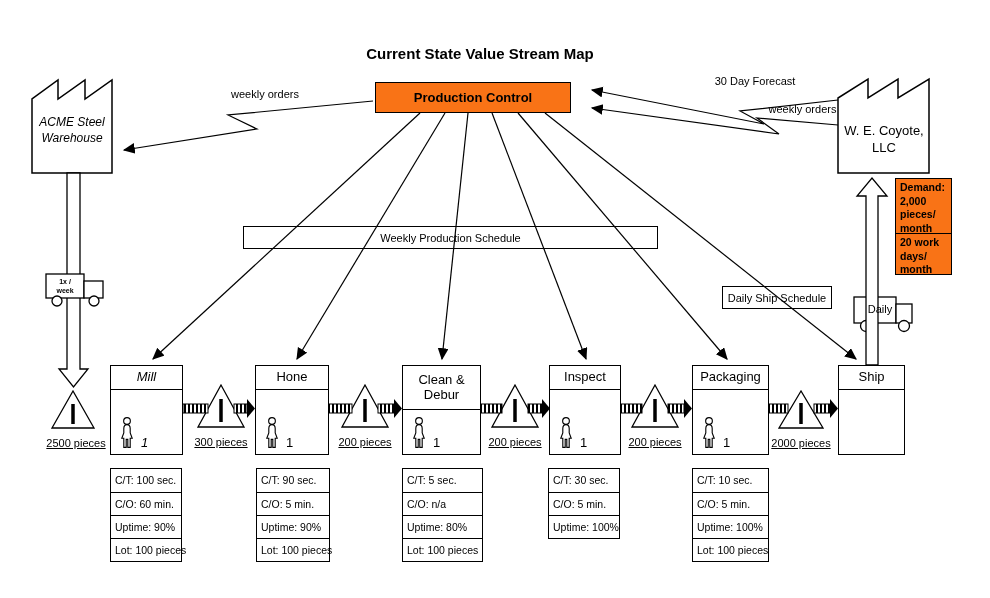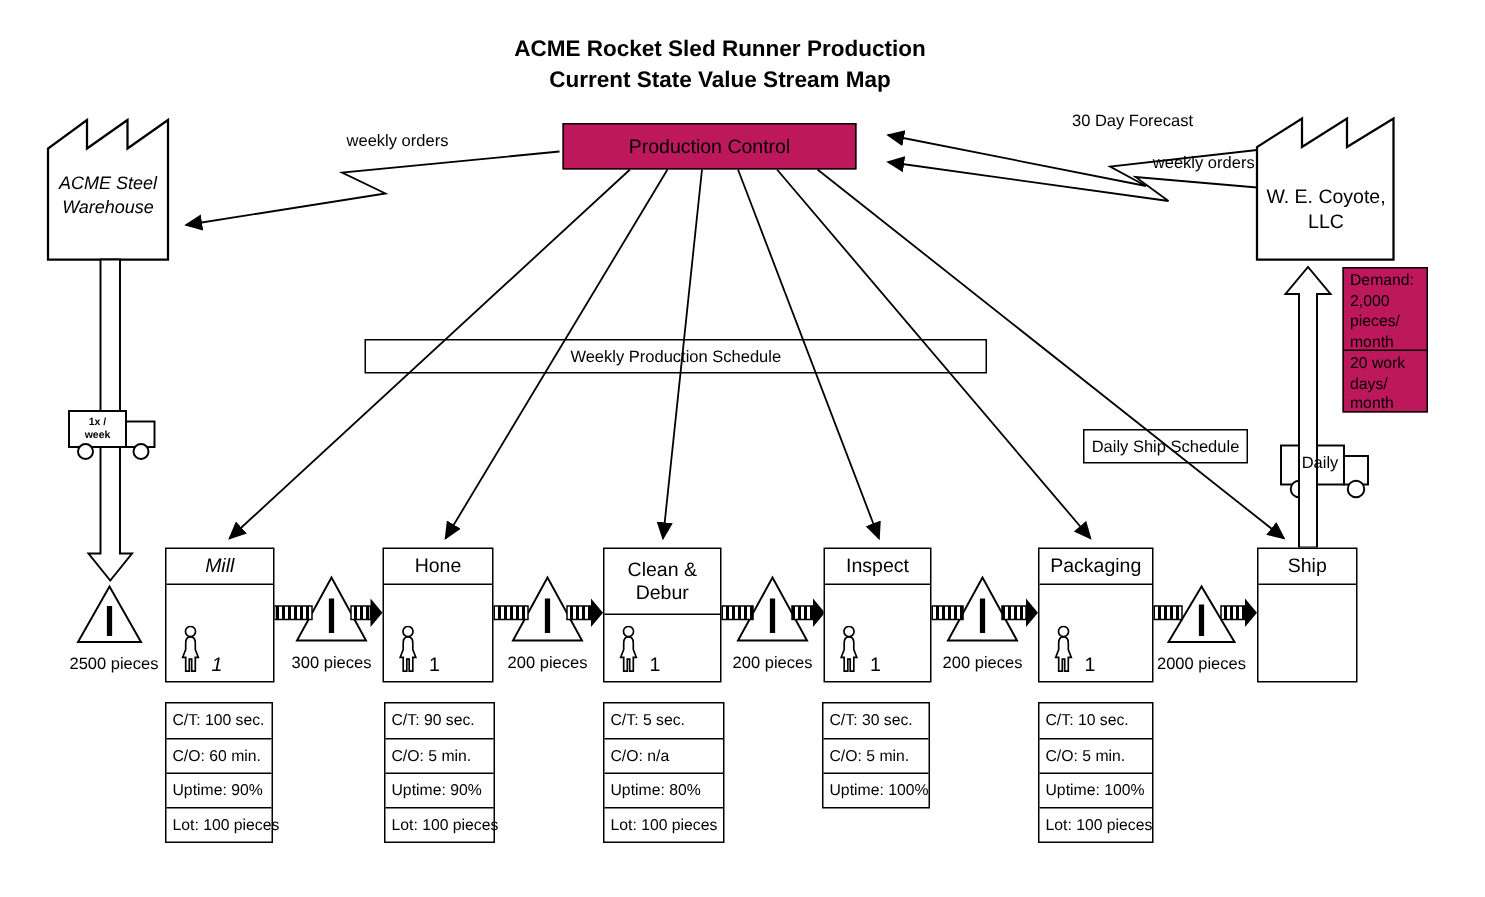--- a/index.html
+++ b/index.html
@@ -2,32 +2,32 @@
 <html><head>
 <meta charset="utf-8">
 <style>
   html,body{margin:0;padding:0;background:#fff;}
   .canvas{position:relative;width:990px;height:598px;background:#fff;
           font-family:"Liberation Sans",sans-serif;color:#000;overflow:hidden;}
   .abs{position:absolute;}
   svg.layer{position:absolute;left:0;top:0;}
   .ctr{text-align:center;}
   .title{font-weight:bold;font-size:15px;}
-  .bordered{border:1.5px solid #000;background:#be185d;box-sizing:border-box;}
+  .bordered{border:1.5px solid #000;background:#f97316;box-sizing:border-box;font-weight:bold;}
   .transparent-box{border:1.2px solid #000;background:transparent;box-sizing:border-box;}
   .flexc{display:flex;align-items:center;justify-content:center;}
   .proc{position:absolute;top:365px;height:90px;border:1.5px solid #000;background:#fff;box-sizing:border-box;}
   .proc .hdr{border-bottom:1.2px solid #000;font-size:13px;display:flex;align-items:center;justify-content:center;text-align:center;line-height:1.1;}
   .proc .op{position:absolute;left:8px;bottom:5px;display:flex;align-items:flex-end;}
   .proc .op .cnt{font-size:13px;margin-left:6px;line-height:1;}
   .dbox{position:absolute;top:468px;border:1.5px solid #000;background:#fff;box-sizing:border-box;font-size:10.5px;}
   .dbox .row{height:23px;line-height:23px;padding-left:4px;white-space:nowrap;box-sizing:border-box;}
   .dbox .row + .row{border-top:1.2px solid #000;}
   .lbl{font-size:11px;white-space:nowrap;}
-  .inv-lbl{font-size:11px;text-align:center;width:100px;}
+  .inv-lbl{font-size:11px;text-align:center;width:100px;text-decoration:underline;}
   .demand{font-size:10.5px;line-height:13.5px;padding:2px 0 0 4px;box-sizing:border-box;}
 </style>
 </head>
 <body>
 
 <div class="canvas">
 
   <svg class="layer" width="990" height="598" viewBox="0 0 990 598">
     <defs>
       <marker id="arrow" orient="auto" markerWidth="12" markerHeight="10" refX="9" refY="4.5">
@@ -120,21 +120,20 @@
       <rect x="668" y="404" width="16" height="9" fill="url(#stripes)" stroke="#000" stroke-width="1"></rect>
       <polygon points="684,399 692,408.5 684,418" fill="#000"></polygon>
     </g>
     <g>
       <rect x="768" y="404" width="20" height="9" fill="url(#stripes)" stroke="#000" stroke-width="1"></rect>
       <rect x="814" y="404" width="16" height="9" fill="url(#stripes)" stroke="#000" stroke-width="1"></rect>
       <polygon points="830,399 838,408.5 830,418" fill="#000"></polygon>
     </g>
   </svg>
 
-  <div class="abs ctr title" style="left:245px;top:24px;width:470px;">ACME Rocket Sled Runner Production</div>
   <div class="abs ctr title" style="left:245px;top:45px;width:470px;">Current State Value Stream Map</div>
 
   <div class="abs ctr" style="left:33px;top:114px;width:78px;font-size:12px;line-height:16px;font-style:italic;">
     <div>ACME  Steel</div>
     <div>Warehouse</div>
   </div>
 
   <div class="abs ctr" style="left:839px;top:122px;width:90px;font-size:13px;line-height:17px;">
     <div>W. E. Coyote,</div>
     <div>LLC</div>

